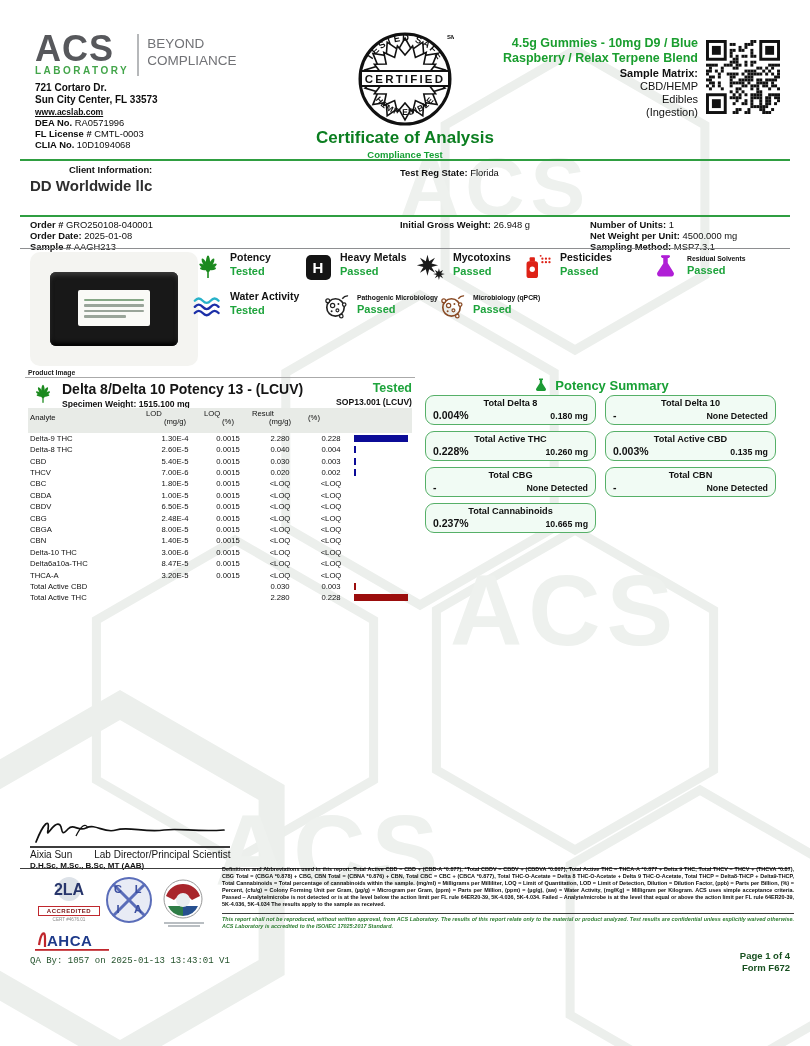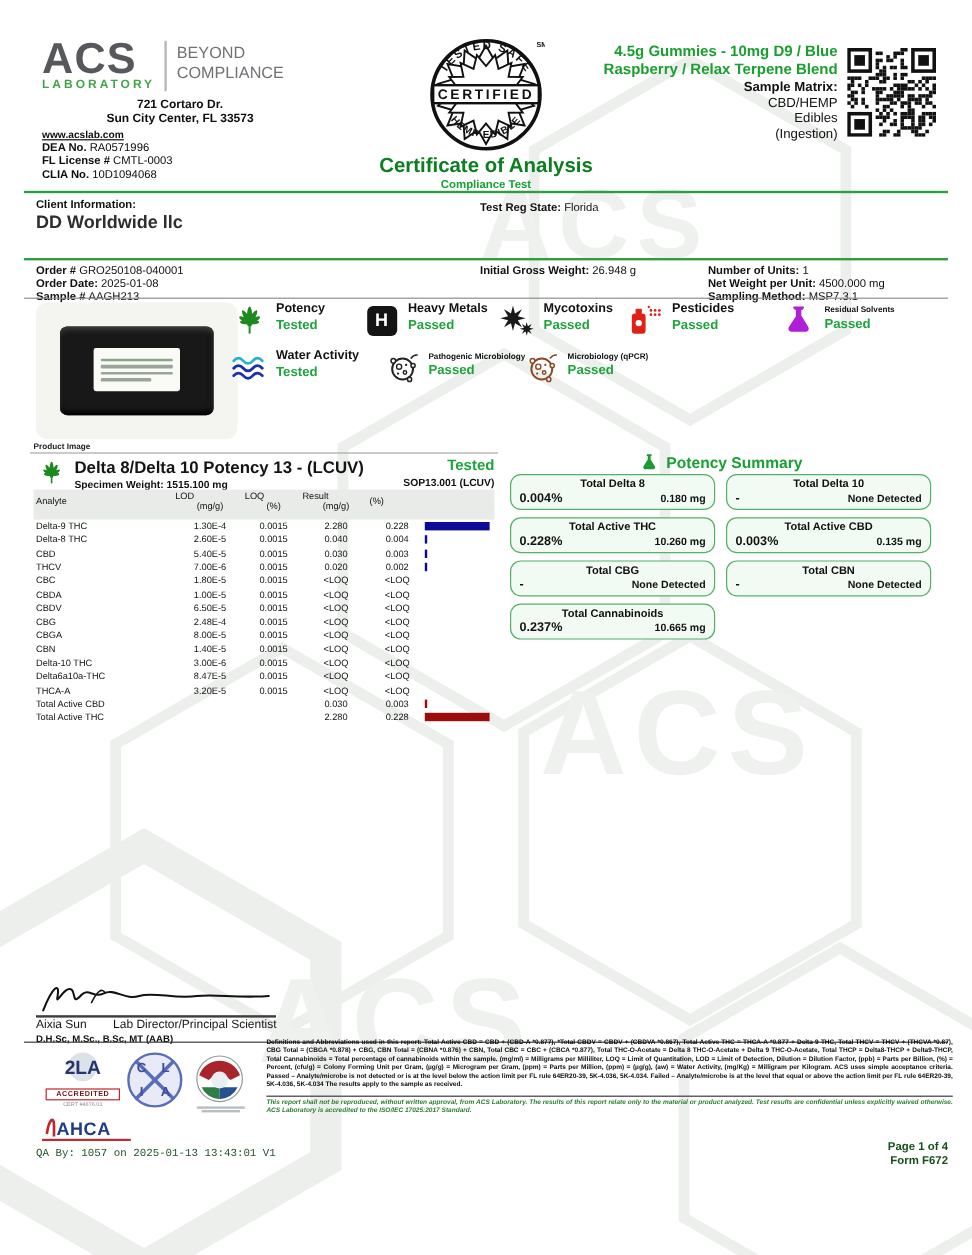--- a/index.html
+++ b/index.html
@@ -7,21 +7,21 @@
         font-family:"Liberation Sans",sans-serif;color:#111;}
   .abs{position:absolute;}
   #wm{position:absolute;left:0;top:0;z-index:0;}
   .content{position:absolute;left:0;top:0;width:810px;height:1046px;z-index:1;}
 
   
   .acs-word{font-size:36px;font-weight:bold;color:#57585c;letter-spacing:1px;line-height:0.85;}
   .lab-word{font-size:10px;font-weight:bold;color:#43a54a;letter-spacing:2.5px;}
   .logo-right{border-left:2px solid #b6b8ba;padding-left:8px;margin-left:8px;
               font-size:13.5px;color:#717276;line-height:1.25;padding-top:2px;}
-  .addr{font-size:10px;font-weight:bold;line-height:1.28;margin-top:6px;color:#0d0d0d;text-align:center;}
+  .addr{font-size:10px;font-weight:bold;line-height:1.28;margin-top:6px;color:#0d0d0d;}
   .site{font-size:8.5px;font-weight:bold;text-decoration:underline;color:#0d0d0d;}
   .lic{font-size:10px;line-height:1.3;color:#0d0d0d;}
   .lic b{font-weight:bold;}
   .prod-title{color:#1a9e2f;font-weight:bold;font-size:12.5px;line-height:1.18;text-align:right;}
   .matrix{font-size:11px;text-align:right;line-height:1.2;margin-top:1px;}
   .matrix .lbl{font-weight:bold;}
   .doc-title{font-size:17px;font-weight:bold;color:#0b7e20;text-align:center;}
   .doc-sub{font-size:9.5px;font-weight:bold;color:#17a035;text-align:center;margin-top:1px;}
   .hr-green{background:#2f9e41;height:2px;}
   .hr-gray{background:#8e8f91;height:1px;}
@@ -378,21 +378,21 @@
         <rect x="2.96" y="56.24" width="14.8" height="14.8" fill="#fff"></rect>
         <rect x="5.92" y="59.2" width="8.879999999999999" height="8.879999999999999" fill="#111"></rect>
       </svg>
 
     <div class="abs" style="left:0;top:128px;width:810px;">
       <div class="doc-title">Certificate of Analysis</div>
       <div class="doc-sub">Compliance Test</div>
     </div>
     <div class="abs hr-green" style="left:20px;top:159px;width:770px;"></div>
 
-    <div class="abs" style="left:30px;top:164px;">
+    <div class="abs" style="left:30px;top:164px;text-align:right;">
       <div class="client-label">Client Information:</div>
       <div class="client-name">DD Worldwide llc</div>
     </div>
     <div id="client-col3" class="abs" style="left:400px;top:167px;">
         <div class="kv"><b>Test Reg State: </b><span>Florida</span></div>
       </div>
     <div class="abs hr-green" style="left:20px;top:215px;width:770px;"></div>
 
     <div id="order-col1" class="abs" style="left:30px;top:219px;">
         <div class="kv"><b>Order # </b><span>GRO250108-040001</span></div>

